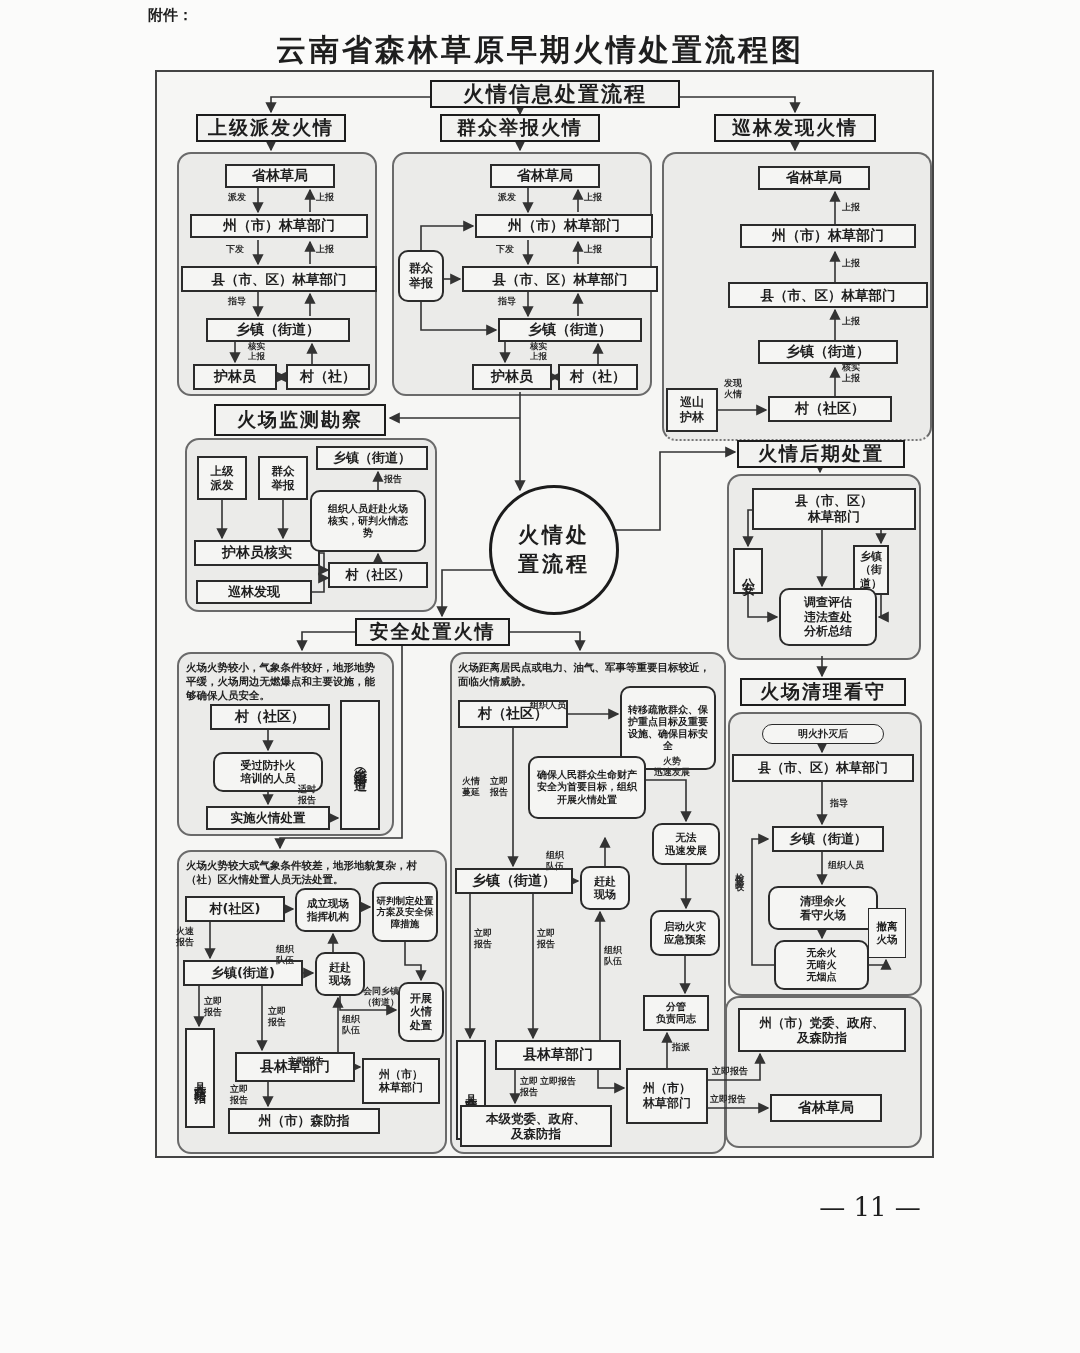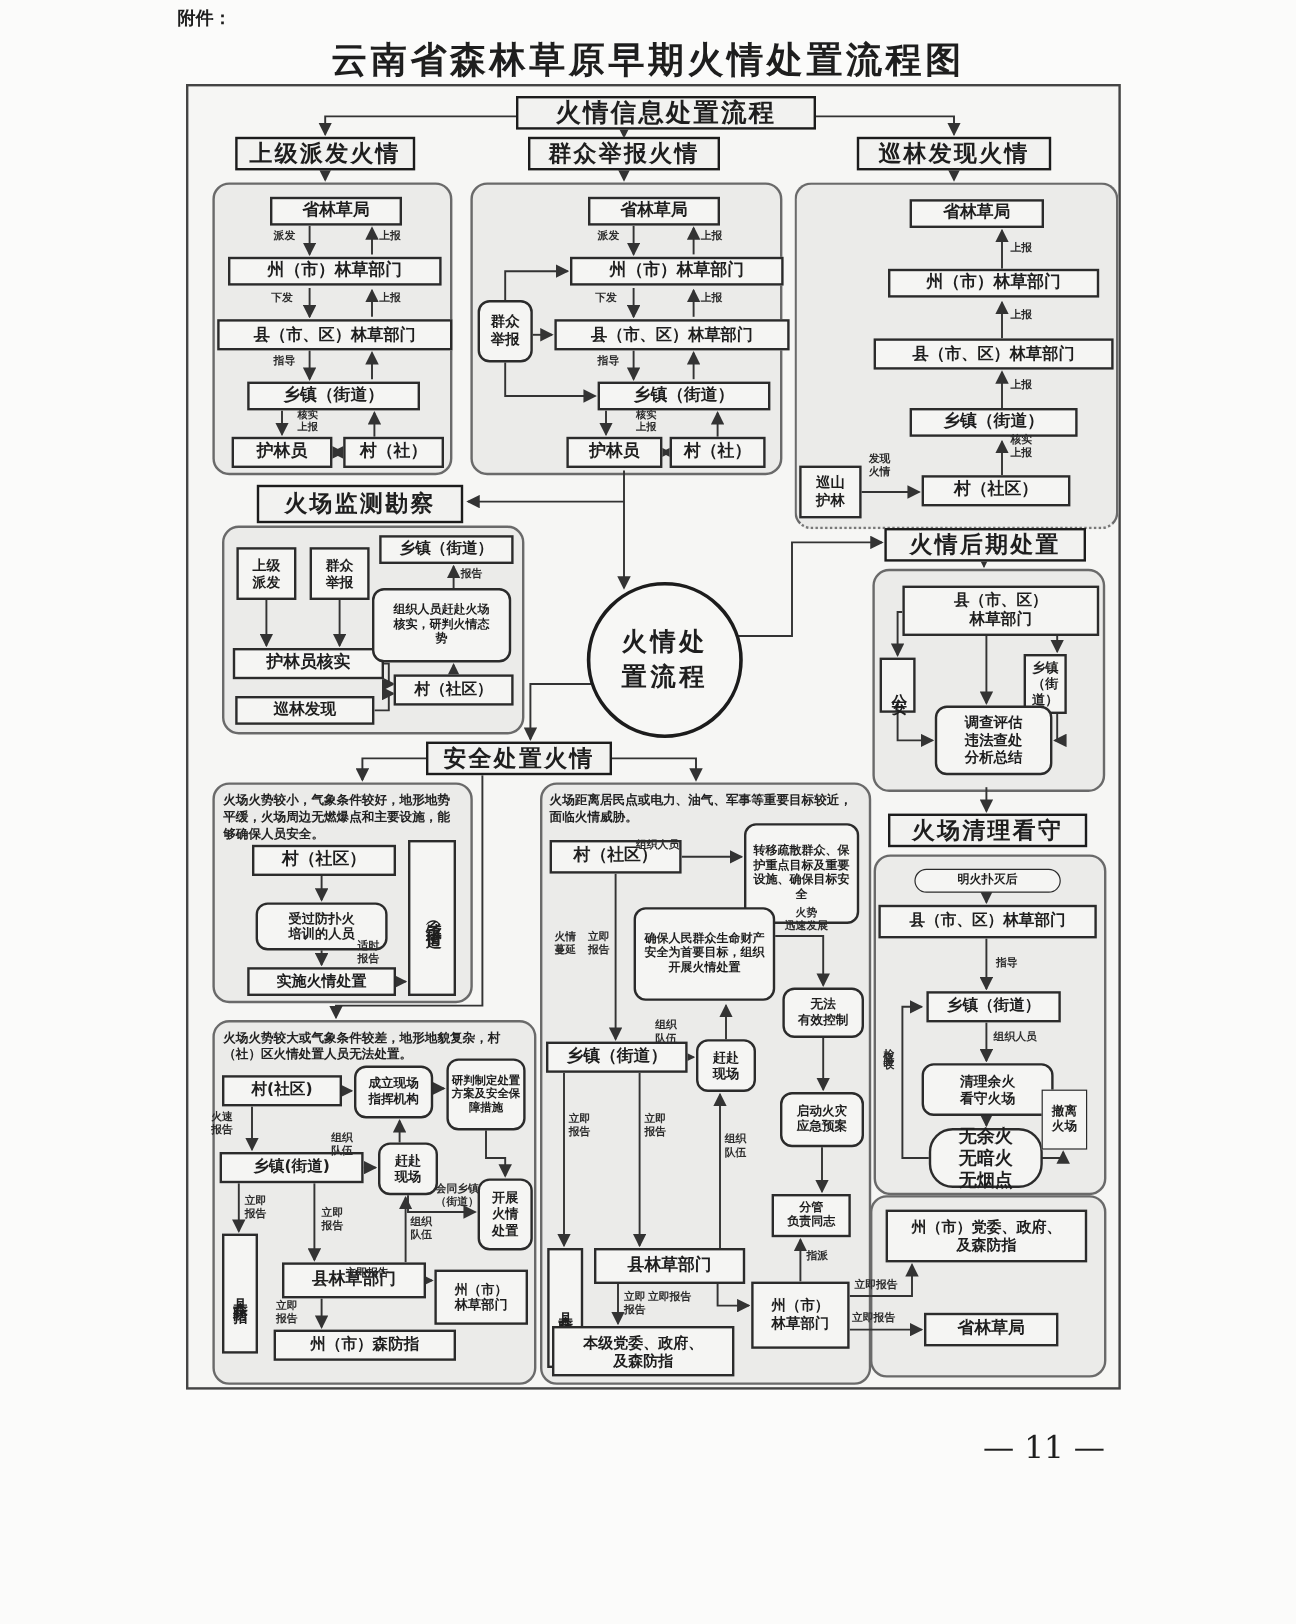--- a/index.html
+++ b/index.html
@@ -286,23 +286,23 @@
 报告</div>
 <div class="lb" style="left:342px;top:1014px;">组织
 队伍</div>
 <div class="lb" style="left:230px;top:1084px;">立即
 报告</div>
 <div class="lb" style="left:288px;top:1056px;">立即报告</div>
 
 <div class="cond" style="left:458px;top:660px;width:256px;">火场距离居民点或电力、油气、军事等重要目标较近，面临火情威胁。</div>
 <div class="bx" style="left:458px;top:700px;width:110px;height:28px;">村（社区）</div>
 <div class="bx rd" style="left:620px;top:686px;width:96px;height:84px;font-size:10px;padding:2px;">转移疏散群众、保护重点目标及重要设施、确保目标安全</div>
-<div class="bx rd" style="left:528px;top:756px;width:118px;height:78px;font-size:10px;padding:3px;font-family:Liberation Serif, serif;">确保人民群众生命财产安全为首要目标，组织开展火情处置</div>
+<div class="bx rd" style="left:528px;top:756px;width:118px;height:63px;font-size:10px;padding:3px;font-family:Liberation Serif, serif;">确保人民群众生命财产安全为首要目标，组织开展火情处置</div>
 <div class="bx rd" style="left:652px;top:823px;width:68px;height:42px;font-size:10.5px;">无法
-有效控制</div>
+迅速发展</div>
 <div class="bx rd" style="left:650px;top:910px;width:70px;height:46px;font-size:10.5px;">启动火灾
 应急预案</div>
 <div class="bx" style="left:455px;top:868px;width:118px;height:26px;">乡镇（街道）</div>
 <div class="bx rd" style="left:580px;top:866px;width:50px;height:44px;font-size:11px;">赶赴
 现场</div>
 <div class="bx" style="left:643px;top:995px;width:66px;height:36px;font-size:10px;">分管
 负责同志</div>
 <div class="bx vt" style="left:456px;top:1040px;width:30px;height:100px;font-size:12px;">县森防指</div>
 <div class="bx" style="left:495px;top:1040px;width:126px;height:30px;">县林草部门</div>
 <div class="bx" style="left:460px;top:1105px;width:152px;height:42px;font-size:12.5px;">本级党委、政府、
@@ -329,21 +329,21 @@
 报告</div>
 <div class="lb" style="left:540px;top:1076px;">立即报告</div>
 <div class="lb" style="left:712px;top:1066px;">立即报告</div>
 <div class="lb" style="left:710px;top:1094px;">立即报告</div>
 
 <div class="bx rd" style="left:762px;top:724px;width:122px;height:20px;font-size:10px;border-width:1.5px;">明火扑灭后</div>
 <div class="bx" style="left:732px;top:754px;width:182px;height:28px;font-size:13px;">县（市、区）林草部门</div>
 <div class="bx" style="left:772px;top:826px;width:112px;height:26px;font-size:13px;">乡镇（街道）</div>
 <div class="bx rd" style="left:768px;top:886px;width:110px;height:44px;font-size:11.5px;">清理余火
 看守火场</div>
-<div class="bx rd" style="left:774px;top:940px;width:95px;height:50px;font-size:15px;border-radius:20px;">无余火
+<div class="bx rd" style="left:774px;top:940px;width:95px;height:50px;font-size:10px;">无余火
 无暗火
 无烟点</div>
 <div class="bx" style="left:868px;top:908px;width:38px;height:50px;font-size:10.5px;border-width:1.5px;">撤离
 火场</div>
 <div class="lb" style="left:830px;top:798px;">指导</div>
 <div class="lb" style="left:828px;top:860px;">组织人员</div>
 <div class="lb vt" style="left:734px;top:866px;">检查验收</div>
 
 <div class="bx" style="left:738px;top:1008px;width:168px;height:44px;font-size:12.5px;">州（市）党委、政府、
 及森防指</div>

